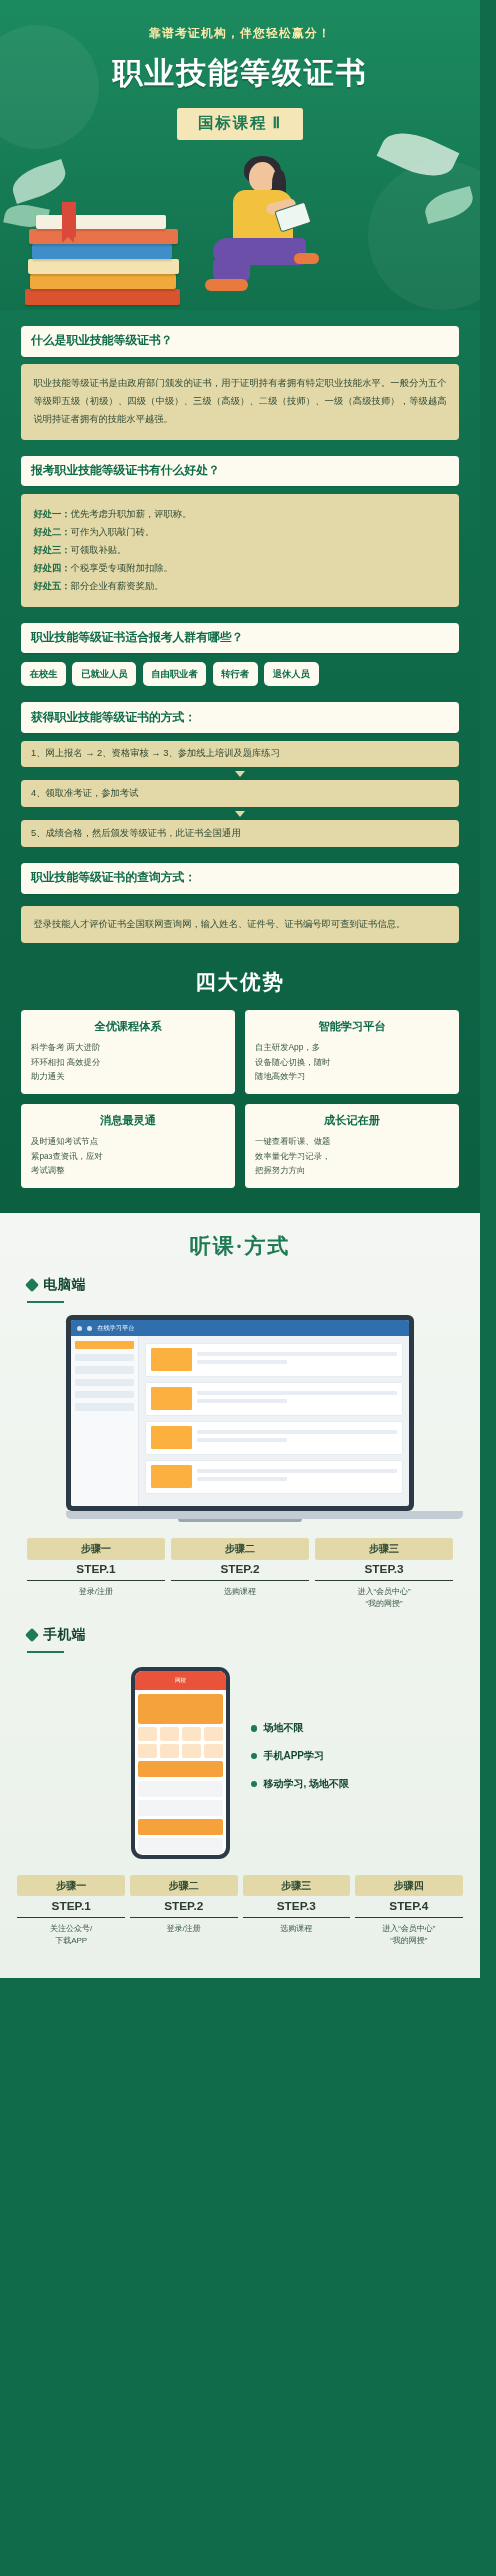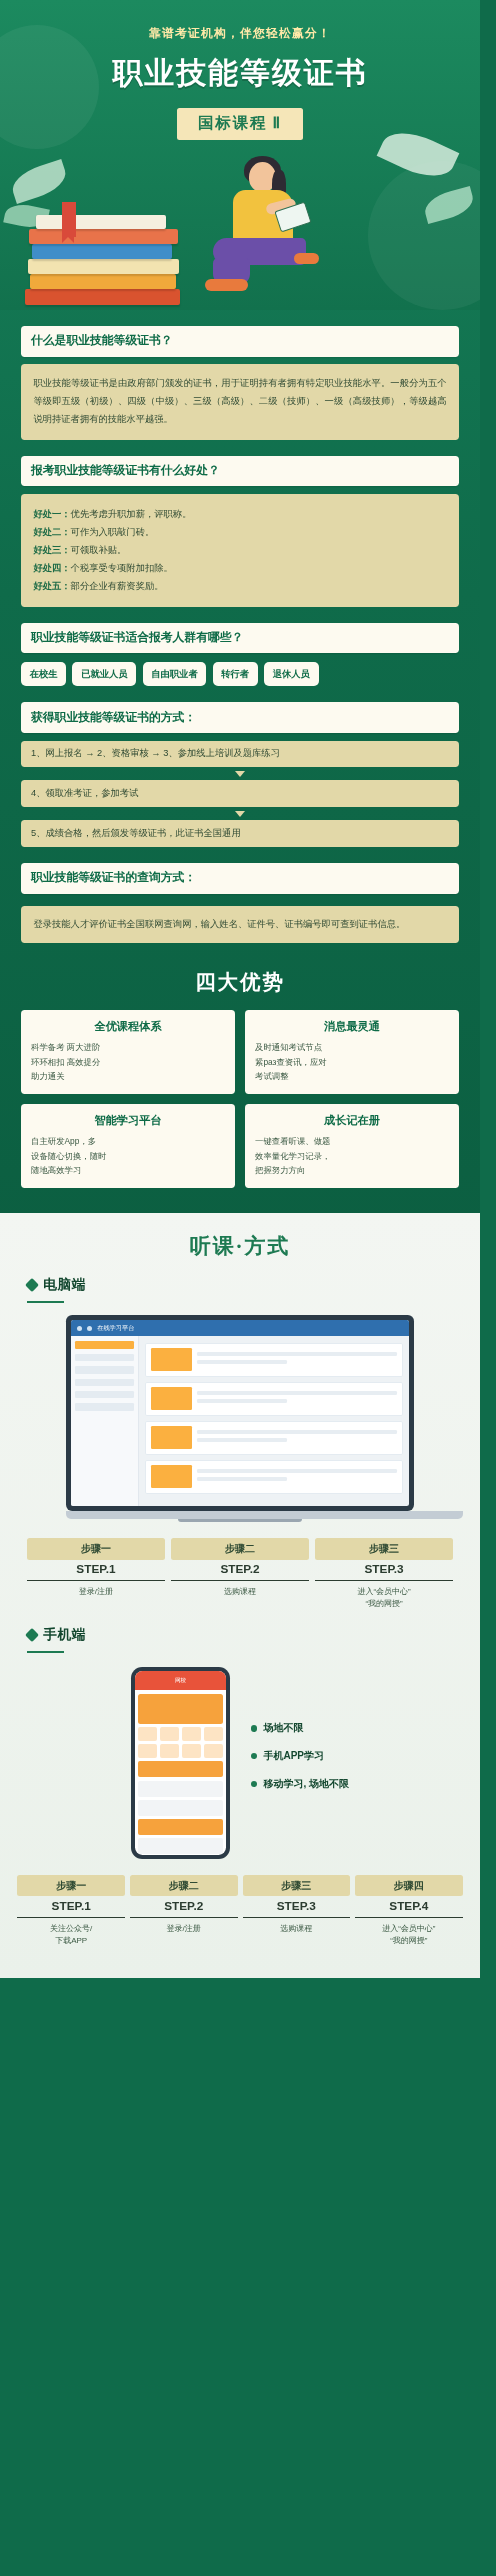--- a/index.html
+++ b/index.html
@@ -341,30 +341,30 @@
 
   <div class="adv-title">四大优势</div>
   <div class="adv-grid">
     <div class="adv-card">
       <h4>全优课程体系</h4>
       <p style="white-space:pre-line">科学备考  两大进阶
 环环相扣  高效提分
 助力通关</p>
     </div>
     <div class="adv-card">
+      <h4>智能学习平台</h4>
+      <p style="white-space:pre-line">自主研发App，多
+设备随心切换，随时
+随地高效学习</p>
+    </div>
+    <div class="adv-card">
       <h4>消息最灵通</h4>
       <p style="white-space:pre-line">及时通知考试节点
 紧раз查资讯，应对
 考试调整</p>
-    </div>
-    <div class="adv-card">
-      <h4>智能学习平台</h4>
-      <p style="white-space:pre-line">自主研发App，多
-设备随心切换，随时
-随地高效学习</p>
     </div>
     <div class="adv-card">
       <h4>成长记在册</h4>
       <p style="white-space:pre-line">一键查看听课、做题
 效率量化学习记录，
 把握努力方向</p>
     </div>
   </div>
 
   <div class="listen">

